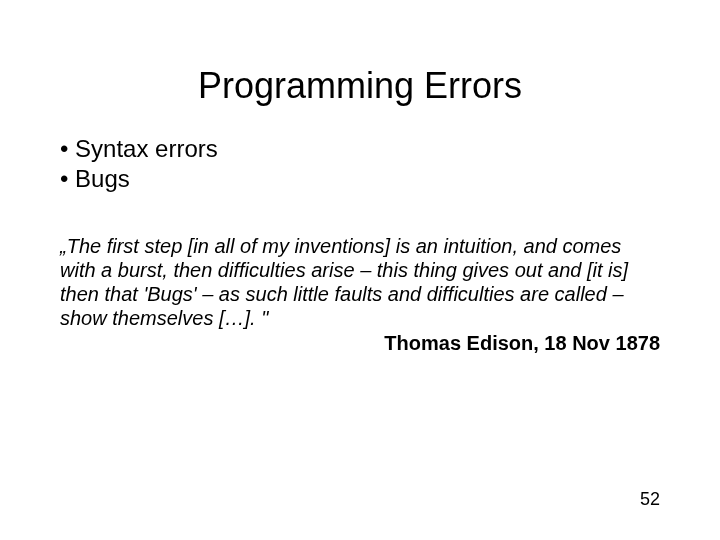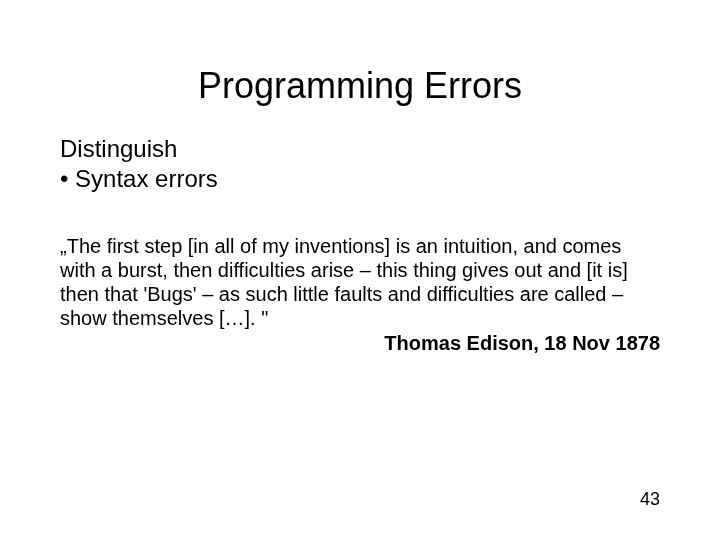--- a/index.html
+++ b/index.html
@@ -26,20 +26,21 @@
     .body-block {
       font-size: 24px;
       line-height: 1.25;
       margin-bottom: 40px;
     }
     .body-line {
       display: block;
     }
     .quote-block {
       font-size: 20px;
+      font-style: italic;
       line-height: 1.2;
     }
     .attribution {
       font-size: 20px;
       font-style: normal;
       text-align: right;
       margin-top: 2px;
       padding-right: 0;
       font-weight: bold;
     }
@@ -49,20 +50,20 @@
       right: 60px;
       font-size: 18px;
     }
   </style>
 </head>
 <body>
 
 <h1 class="slide-title">Programming Errors</h1>
 
 <div class="body-block">
-  <span class="body-line">Distinguish</span>
   <span class="body-line">• Syntax errors</span>
+  <span class="body-line">• Bugs</span>
 </div>
 
 <div class="quote-block">„The first step [in all of my inventions] is an intuition, and comes with a burst, then difficulties arise – this thing gives out and [it is] then that 'Bugs' – as such little faults and difficulties are called – show themselves […]. "</div>
 <div class="attribution">Thomas Edison, 18 Nov 1878</div>
 
-<div class="page-number">43</div>
+<div class="page-number">52</div>
 
 </body></html>

